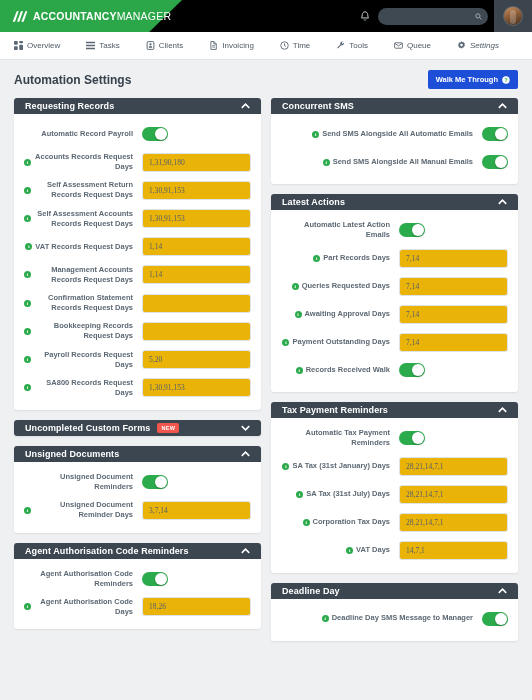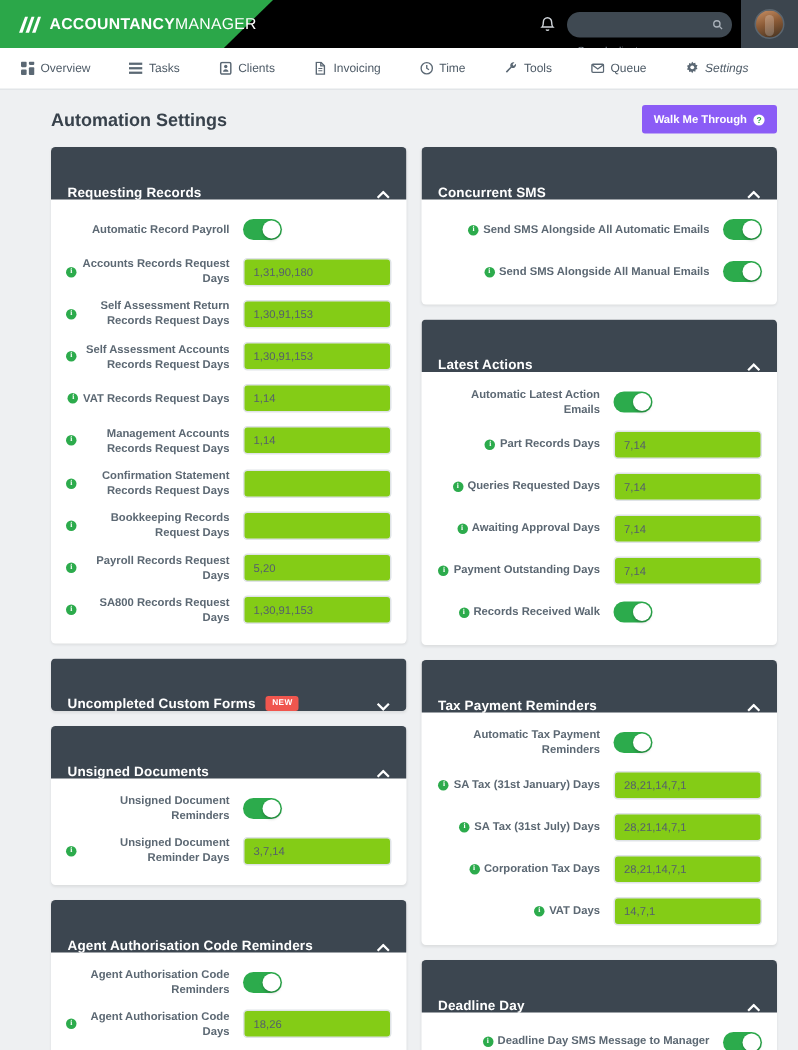--- a/index.html
+++ b/index.html
@@ -115,31 +115,30 @@
     cursor: pointer;
   }
   .nav-item:last-child { margin-right: 0; font-style: italic; }
   .nav-ico { display:flex; align-items:center; color:#5b6874; }
 
   
   .page {
     padding: 10px 14px 0 14px;
     height: calc(700px - 60px);
     overflow: hidden;
-    margin-left: 20px;
   }
   .page-head {
     display: flex; align-items: center; justify-content: space-between;
     margin-bottom: 9px;
   }
   .page-title {
     font-size: 12px; font-weight: 700; color: #38424c;
   }
   .walk-btn {
-    background: #8b5cf6;
+    background: #1d4ed8;
     color: #fff;
     font-size: 7.5px;
     font-weight: 700;
     border: none;
     border-radius: 2px;
     padding: 5px 8px;
     display: flex; align-items: center; gap: 4px;
     cursor: pointer;
   }
 
@@ -149,22 +148,22 @@
   
   .panel {
     background: #fff;
     border-radius: 3px;
     box-shadow: 0 1px 2px rgba(0,0,0,.08);
     overflow: hidden;
   }
   .panel-head {
     background: #3c4650;
     color: #fff;
-    height: 35px;
-    display: flex; align-items: flex-end;
+    height: 16px;
+    display: flex; align-items: center;
     padding: 0 11px;
     cursor: pointer;
   }
   .panel-title { font-size: 9px; font-weight: 700; letter-spacing: .1px; }
   .badge-new {
     background: #f0564e;
     color: #fff;
     font-size: 5.5px;
     font-weight: 700;
     padding: 2px 4px;
@@ -213,26 +212,26 @@
     text-align: center;
     align-self: center;
     font-family: "Liberation Serif", serif;
   }
   .row-field { flex: 1; display: flex; align-items: center; }
   .txt-input {
     width: 100%;
     height: 19px;
     border: 1px solid #dfe3e7;
     border-radius: 3px;
-    background: #84cc16;
+    background: #eab308;
     font-size: 7.5px;
     color: #55606b;
     padding: 0 6px;
     outline: none;
-    font-family: Liberation Sans, sans-serif;
+    font-family: Liberation Serif, serif;
   }
   .toggle {
     width: 26px; height: 14px;
     border-radius: 7px;
     background: #2cab4c;
     position: relative;
     cursor: pointer;
     flex: 0 0 auto;
   }
   .toggle::after {

